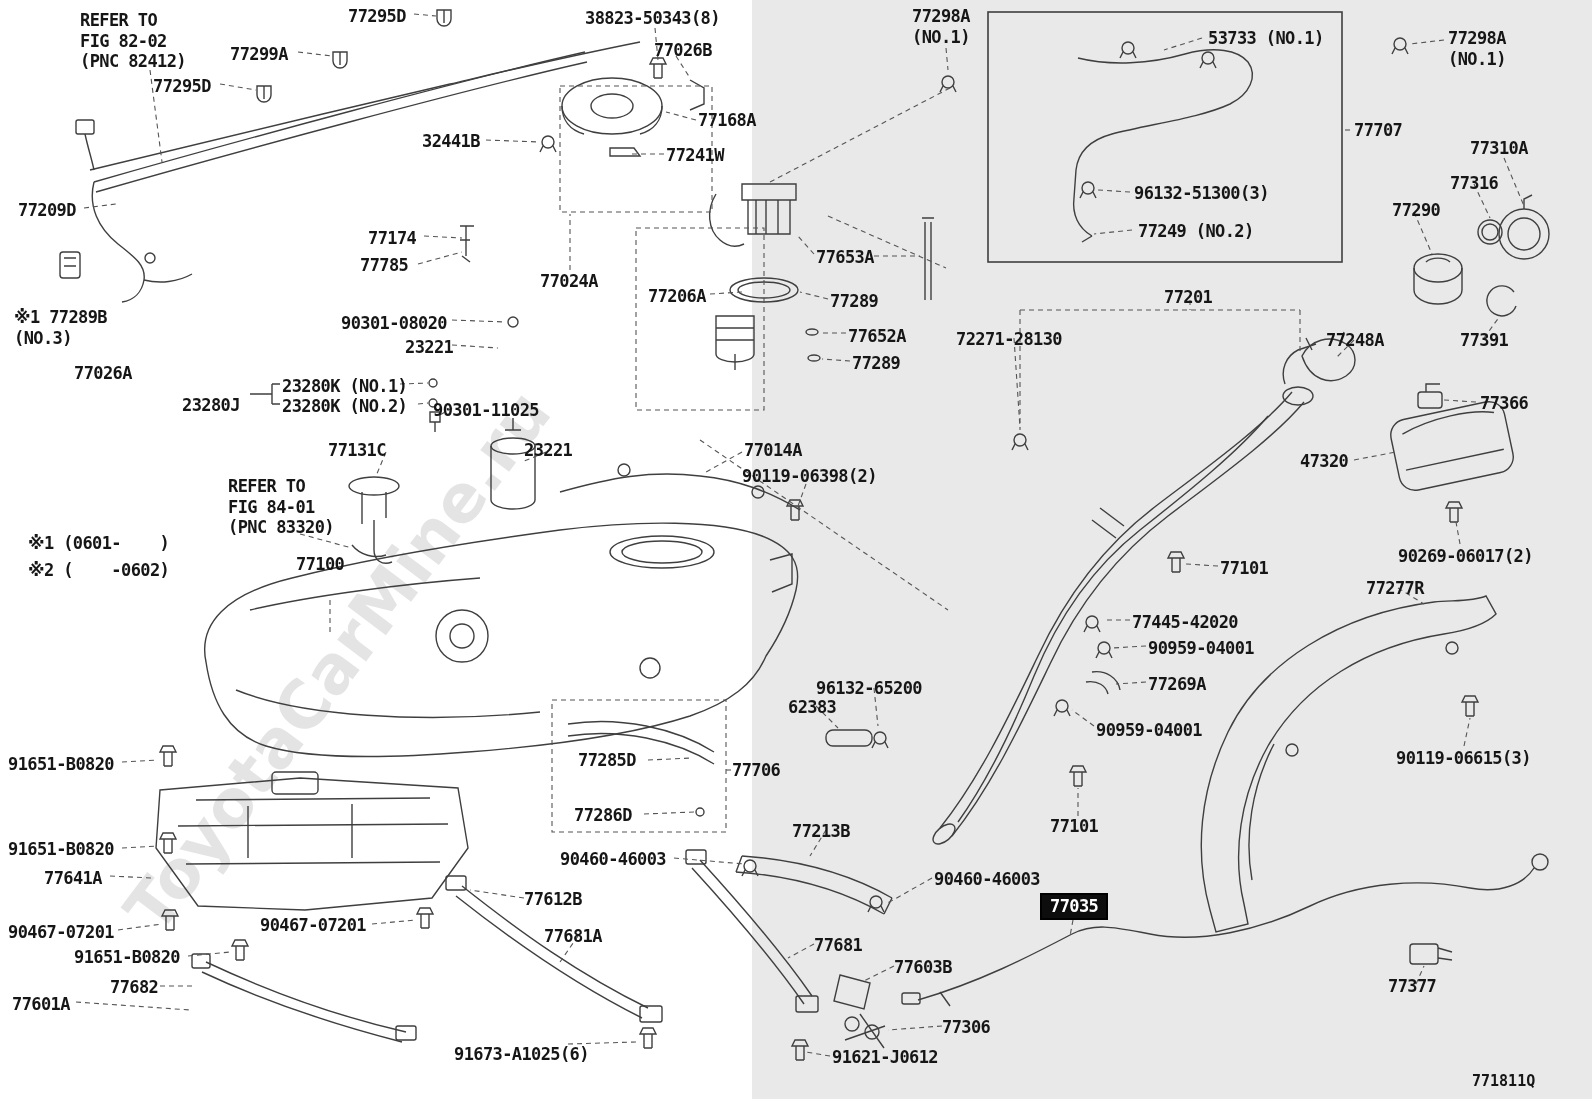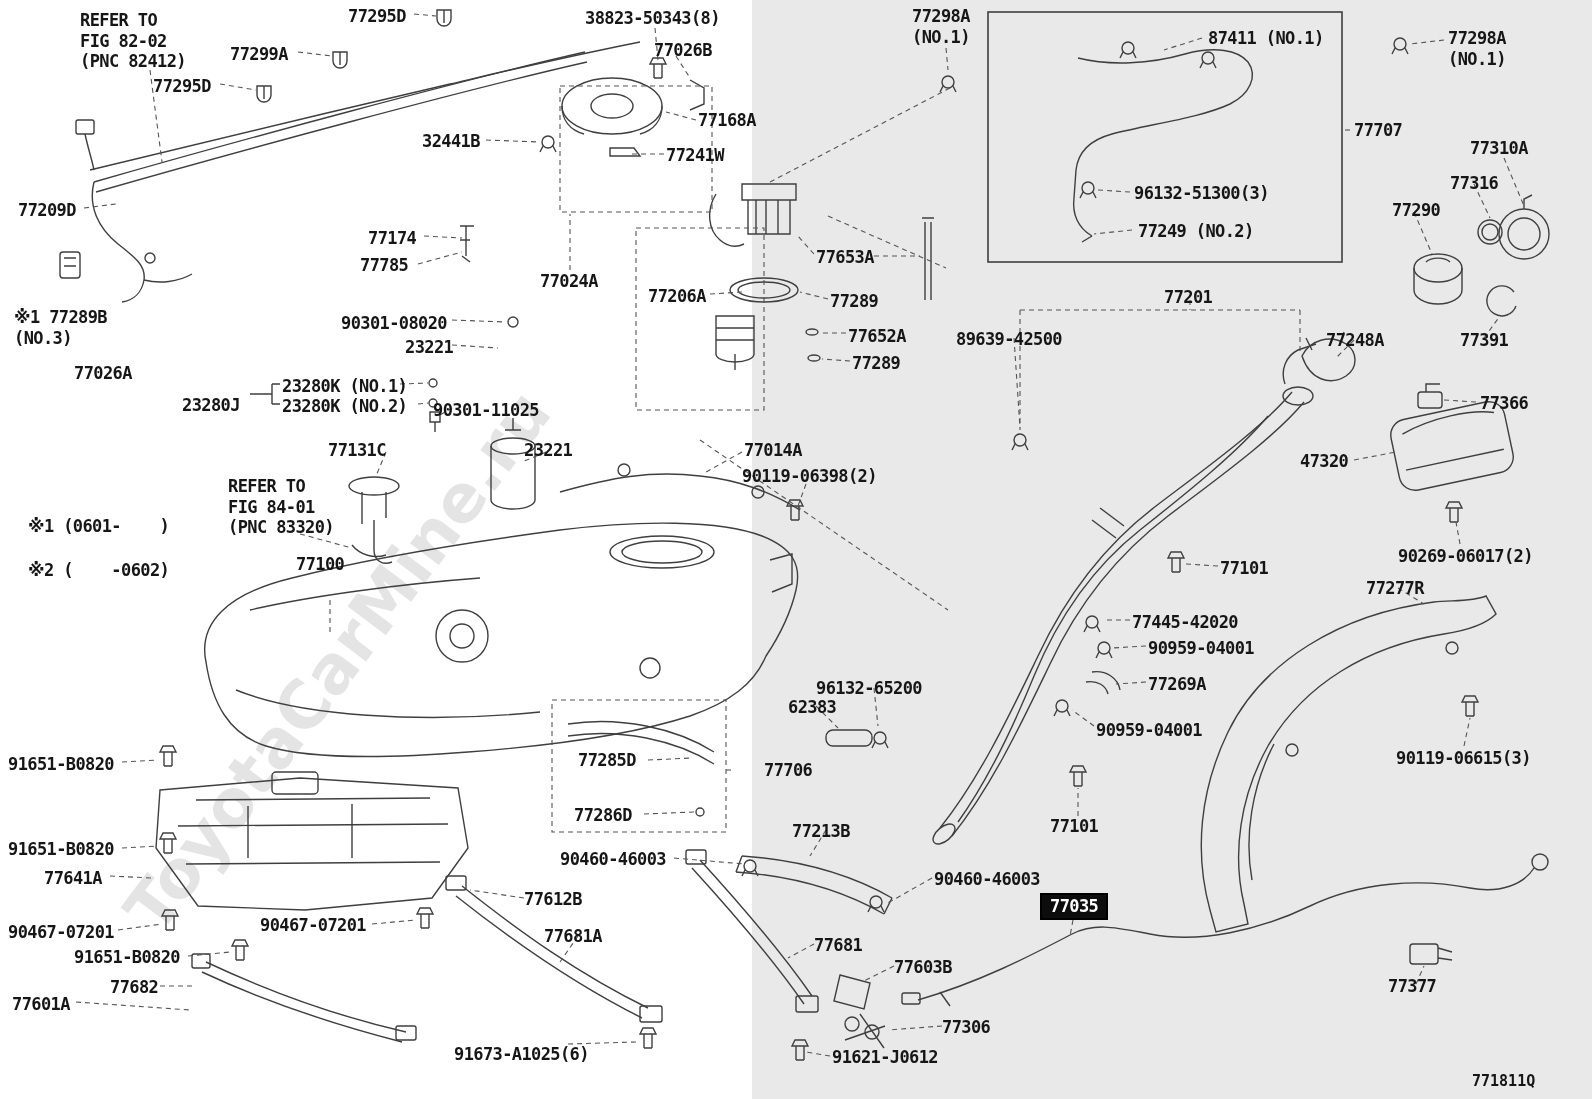--- a/index.html
+++ b/index.html
@@ -328,21 +328,21 @@
     </g>
   </svg>
 
   <div class="lbl" style="left:80px;top:10px">REFER TO
 FIG 82-02
 (PNC 82412)</div>
   <div class="lbl" style="left:348px;top:6px">77295D</div>
   <div class="lbl" style="left:585px;top:8px">38823-50343(8)</div>
   <div class="lbl" style="left:912px;top:6px">77298A
 (NO.1)</div>
-  <div class="lbl" style="left:1208px;top:28px">87411 (NO.1)</div>
+  <div class="lbl" style="left:1208px;top:28px">53733 (NO.1)</div>
   <div class="lbl" style="left:1448px;top:28px">77298A
 (NO.1)</div>
   <div class="lbl" style="left:230px;top:44px">77299A</div>
   <div class="lbl" style="left:654px;top:40px">77026B</div>
   <div class="lbl" style="left:153px;top:76px">77295D</div>
   <div class="lbl" style="left:1354px;top:120px">77707</div>
   <div class="lbl" style="left:1470px;top:138px">77310A</div>
   <div class="lbl" style="left:698px;top:110px">77168A</div>
   <div class="lbl" style="left:422px;top:131px">32441B</div>
   <div class="lbl" style="left:666px;top:145px">77241W</div>
@@ -351,21 +351,21 @@
   <div class="lbl" style="left:1134px;top:183px">96132-51300(3)</div>
   <div class="lbl" style="left:1392px;top:200px">77290</div>
   <div class="lbl" style="left:1138px;top:221px">77249 (NO.2)</div>
   <div class="lbl" style="left:368px;top:228px">77174</div>
   <div class="lbl" style="left:360px;top:255px">77785</div>
   <div class="lbl" style="left:816px;top:247px">77653A</div>
   <div class="lbl" style="left:540px;top:271px">77024A</div>
   <div class="lbl" style="left:648px;top:286px">77206A</div>
   <div class="lbl" style="left:830px;top:291px">77289</div>
   <div class="lbl" style="left:1164px;top:287px">77201</div>
-  <div class="lbl" style="left:956px;top:329px">89639-42500</div>
+  <div class="lbl" style="left:956px;top:329px">72271-28130</div>
   <div class="lbl" style="left:1326px;top:330px">77248A</div>
   <div class="lbl" style="left:1460px;top:330px">77391</div>
   <div class="lbl" style="left:341px;top:313px">90301-08020</div>
   <div class="lbl" style="left:848px;top:326px">77652A</div>
   <div class="lbl" style="left:405px;top:337px">23221</div>
   <div class="lbl" style="left:852px;top:353px">77289</div>
   <div class="lbl" style="left:14px;top:307px">※1 77289B
 (NO.3)</div>
   <div class="lbl" style="left:74px;top:363px">77026A</div>
   <div class="lbl" style="left:282px;top:376px">23280K (NO.1)</div>
@@ -374,35 +374,35 @@
   <div class="lbl" style="left:433px;top:400px">90301-11025</div>
   <div class="lbl" style="left:1480px;top:393px">77366</div>
   <div class="lbl" style="left:328px;top:440px">77131C</div>
   <div class="lbl" style="left:524px;top:440px">23221</div>
   <div class="lbl" style="left:744px;top:440px">77014A</div>
   <div class="lbl" style="left:742px;top:466px">90119-06398(2)</div>
   <div class="lbl" style="left:1300px;top:451px">47320</div>
   <div class="lbl" style="left:228px;top:476px">REFER TO
 FIG 84-01
 (PNC 83320)</div>
-  <div class="lbl" style="left:28px;top:516px">※1 (0601-    )</div>
+  <div class="lbl" style="left:28px;top:533px">※1 (0601-    )</div>
   <div class="lbl" style="left:28px;top:560px">※2 (    -0602)</div>
   <div class="lbl" style="left:1398px;top:546px">90269-06017(2)</div>
   <div class="lbl" style="left:1220px;top:558px">77101</div>
   <div class="lbl" style="left:296px;top:554px">77100</div>
   <div class="lbl" style="left:1366px;top:578px">77277R</div>
   <div class="lbl" style="left:1132px;top:612px">77445-42020</div>
   <div class="lbl" style="left:1148px;top:638px">90959-04001</div>
   <div class="lbl" style="left:1148px;top:674px">77269A</div>
   <div class="lbl" style="left:816px;top:678px">96132-65200</div>
   <div class="lbl" style="left:788px;top:697px">62383</div>
   <div class="lbl" style="left:1096px;top:720px">90959-04001</div>
   <div class="lbl" style="left:8px;top:754px">91651-B0820</div>
   <div class="lbl" style="left:578px;top:750px">77285D</div>
-  <div class="lbl" style="left:764px;top:760px">77706</div>
+  <div class="lbl" style="left:732px;top:760px">77706</div>
   <div class="lbl" style="left:574px;top:805px">77286D</div>
   <div class="lbl" style="left:1050px;top:816px">77101</div>
   <div class="lbl" style="left:8px;top:839px">91651-B0820</div>
   <div class="lbl" style="left:44px;top:868px">77641A</div>
   <div class="lbl" style="left:792px;top:821px">77213B</div>
   <div class="lbl" style="left:560px;top:849px">90460-46003</div>
   <div class="lbl" style="left:934px;top:869px">90460-46003</div>
   <div class="lbl" style="left:1396px;top:748px">90119-06615(3)</div>
   <div class="lbl boxed" style="left:1040px;top:893px">77035</div>
   <div class="lbl" style="left:8px;top:922px">90467-07201</div>

